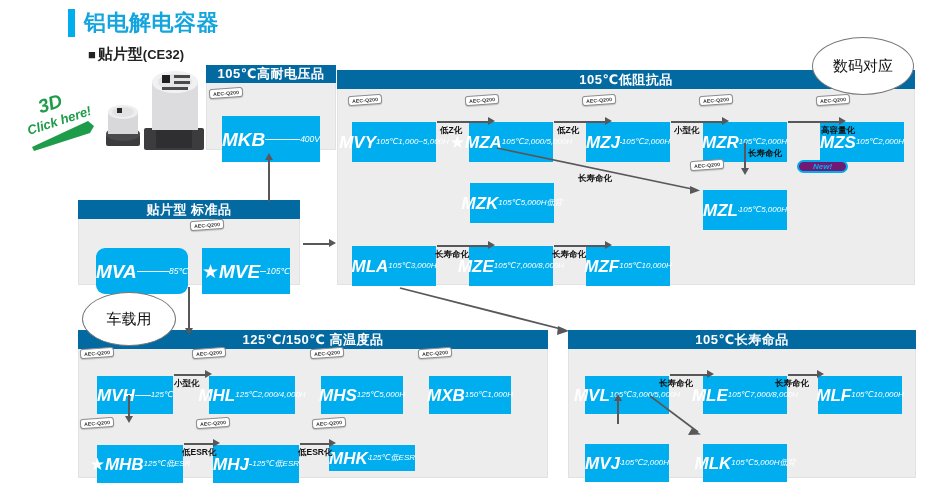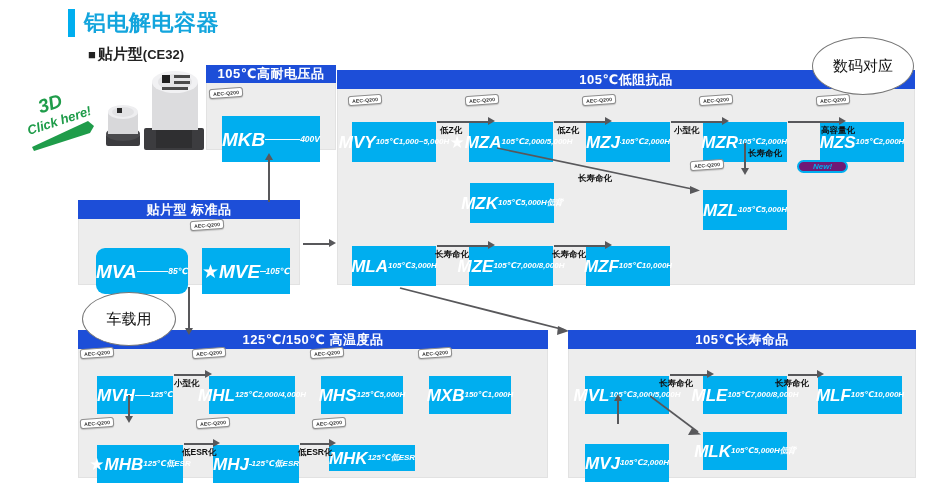--- a/index.html
+++ b/index.html
@@ -11,30 +11,30 @@
   
   #title-bar{position:absolute;left:68px;top:8px;display:flex;align-items:center;}
   #title-accent{width:7px;height:28px;background:#00aeef;margin-right:9px;}
   #title-text{font-size:22px;color:#13a5dd;font-weight:bold;letter-spacing:.5px;}
   #subtitle{position:absolute;left:88px;top:45px;font-size:15px;color:#222;font-weight:bold;}
   #subtitle .sq{color:#222;font-size:13px;margin-right:2px;}
   #subtitle .paren{font-size:13px;}
 
   
   .panel{position:absolute;background:#ededed;border:1px solid #e2e2e2;box-sizing:border-box;}
-  .panel-head{position:absolute;background:#1d4ed8;color:#fff;font-size:13px;font-weight:bold;
+  .panel-head{position:absolute;background:#0369a1;color:#fff;font-size:13px;font-weight:bold;
               display:flex;align-items:center;justify-content:center;letter-spacing:.5px;box-sizing:border-box;}
 
   
   .box{position:absolute;background:#00aeef;color:#fff;box-sizing:border-box;
        display:flex;align-items:center;justify-content:center;margin-top:20px;}
   .box.rounded{border-radius:9px;}
   .box .name{font-style:italic;font-weight:bold;line-height:1;white-space:nowrap;}
   .box .rule{height:1px;background:#fff;opacity:.95;margin:3px 0 3px 0;}
-  .box .spec{font-style:italic;font-weight:bold;line-height:1;white-space:nowrap;}
+  .box .spec{font-style:italic;font-weight:normal;line-height:1;white-space:nowrap;}
 
   
   .sz-lg .name{font-size:19px;}
   .sz-lg .spec{font-size:8.5px;}
   .sz-md .name{font-size:17px;}
   .sz-md .spec{font-size:8px;}
 
   
   .aec{position:absolute;background:#fff;border:1px solid #8d8d8d;border-radius:3px;
        transform:rotate(-4deg);padding:1px 3px;font-size:5px;color:#333;font-weight:bold;
@@ -338,21 +338,21 @@
 
 <div class="box sz-md" style="left:585px;top:424px;width:84px;height:38px;">
   <div class="name">MVJ</div>
   <div class="rule" style="width:56px;"></div>
   <div class="spec">105℃2,000H</div>
 </div>
 
 <div class="arr arr-v" style="left:617px;top:400px;height:24px;"></div>
 <div class="arrhead ah-u" style="left:613.5px;top:394px;"></div>
 
-<div class="box sz-md" style="left:703px;top:412px;width:84px;height:38px;">
+<div class="box sz-md" style="left:703px;top:424px;width:84px;height:38px;">
   <div class="name">MLK</div>
   <div class="rule" style="width:56px;"></div>
   <div class="spec">105℃5,000H低背</div>
 </div>
 
 <svg class="diag" style="left:0;top:0;width:927px;height:487px;pointer-events:none;">
   <line x1="650" y1="396" x2="698" y2="432" stroke="#58585b" stroke-width="1.6"></line>
   <polygon points="701,434.5 692,428 688,435" fill="#58585b"></polygon>
 </svg>
 

